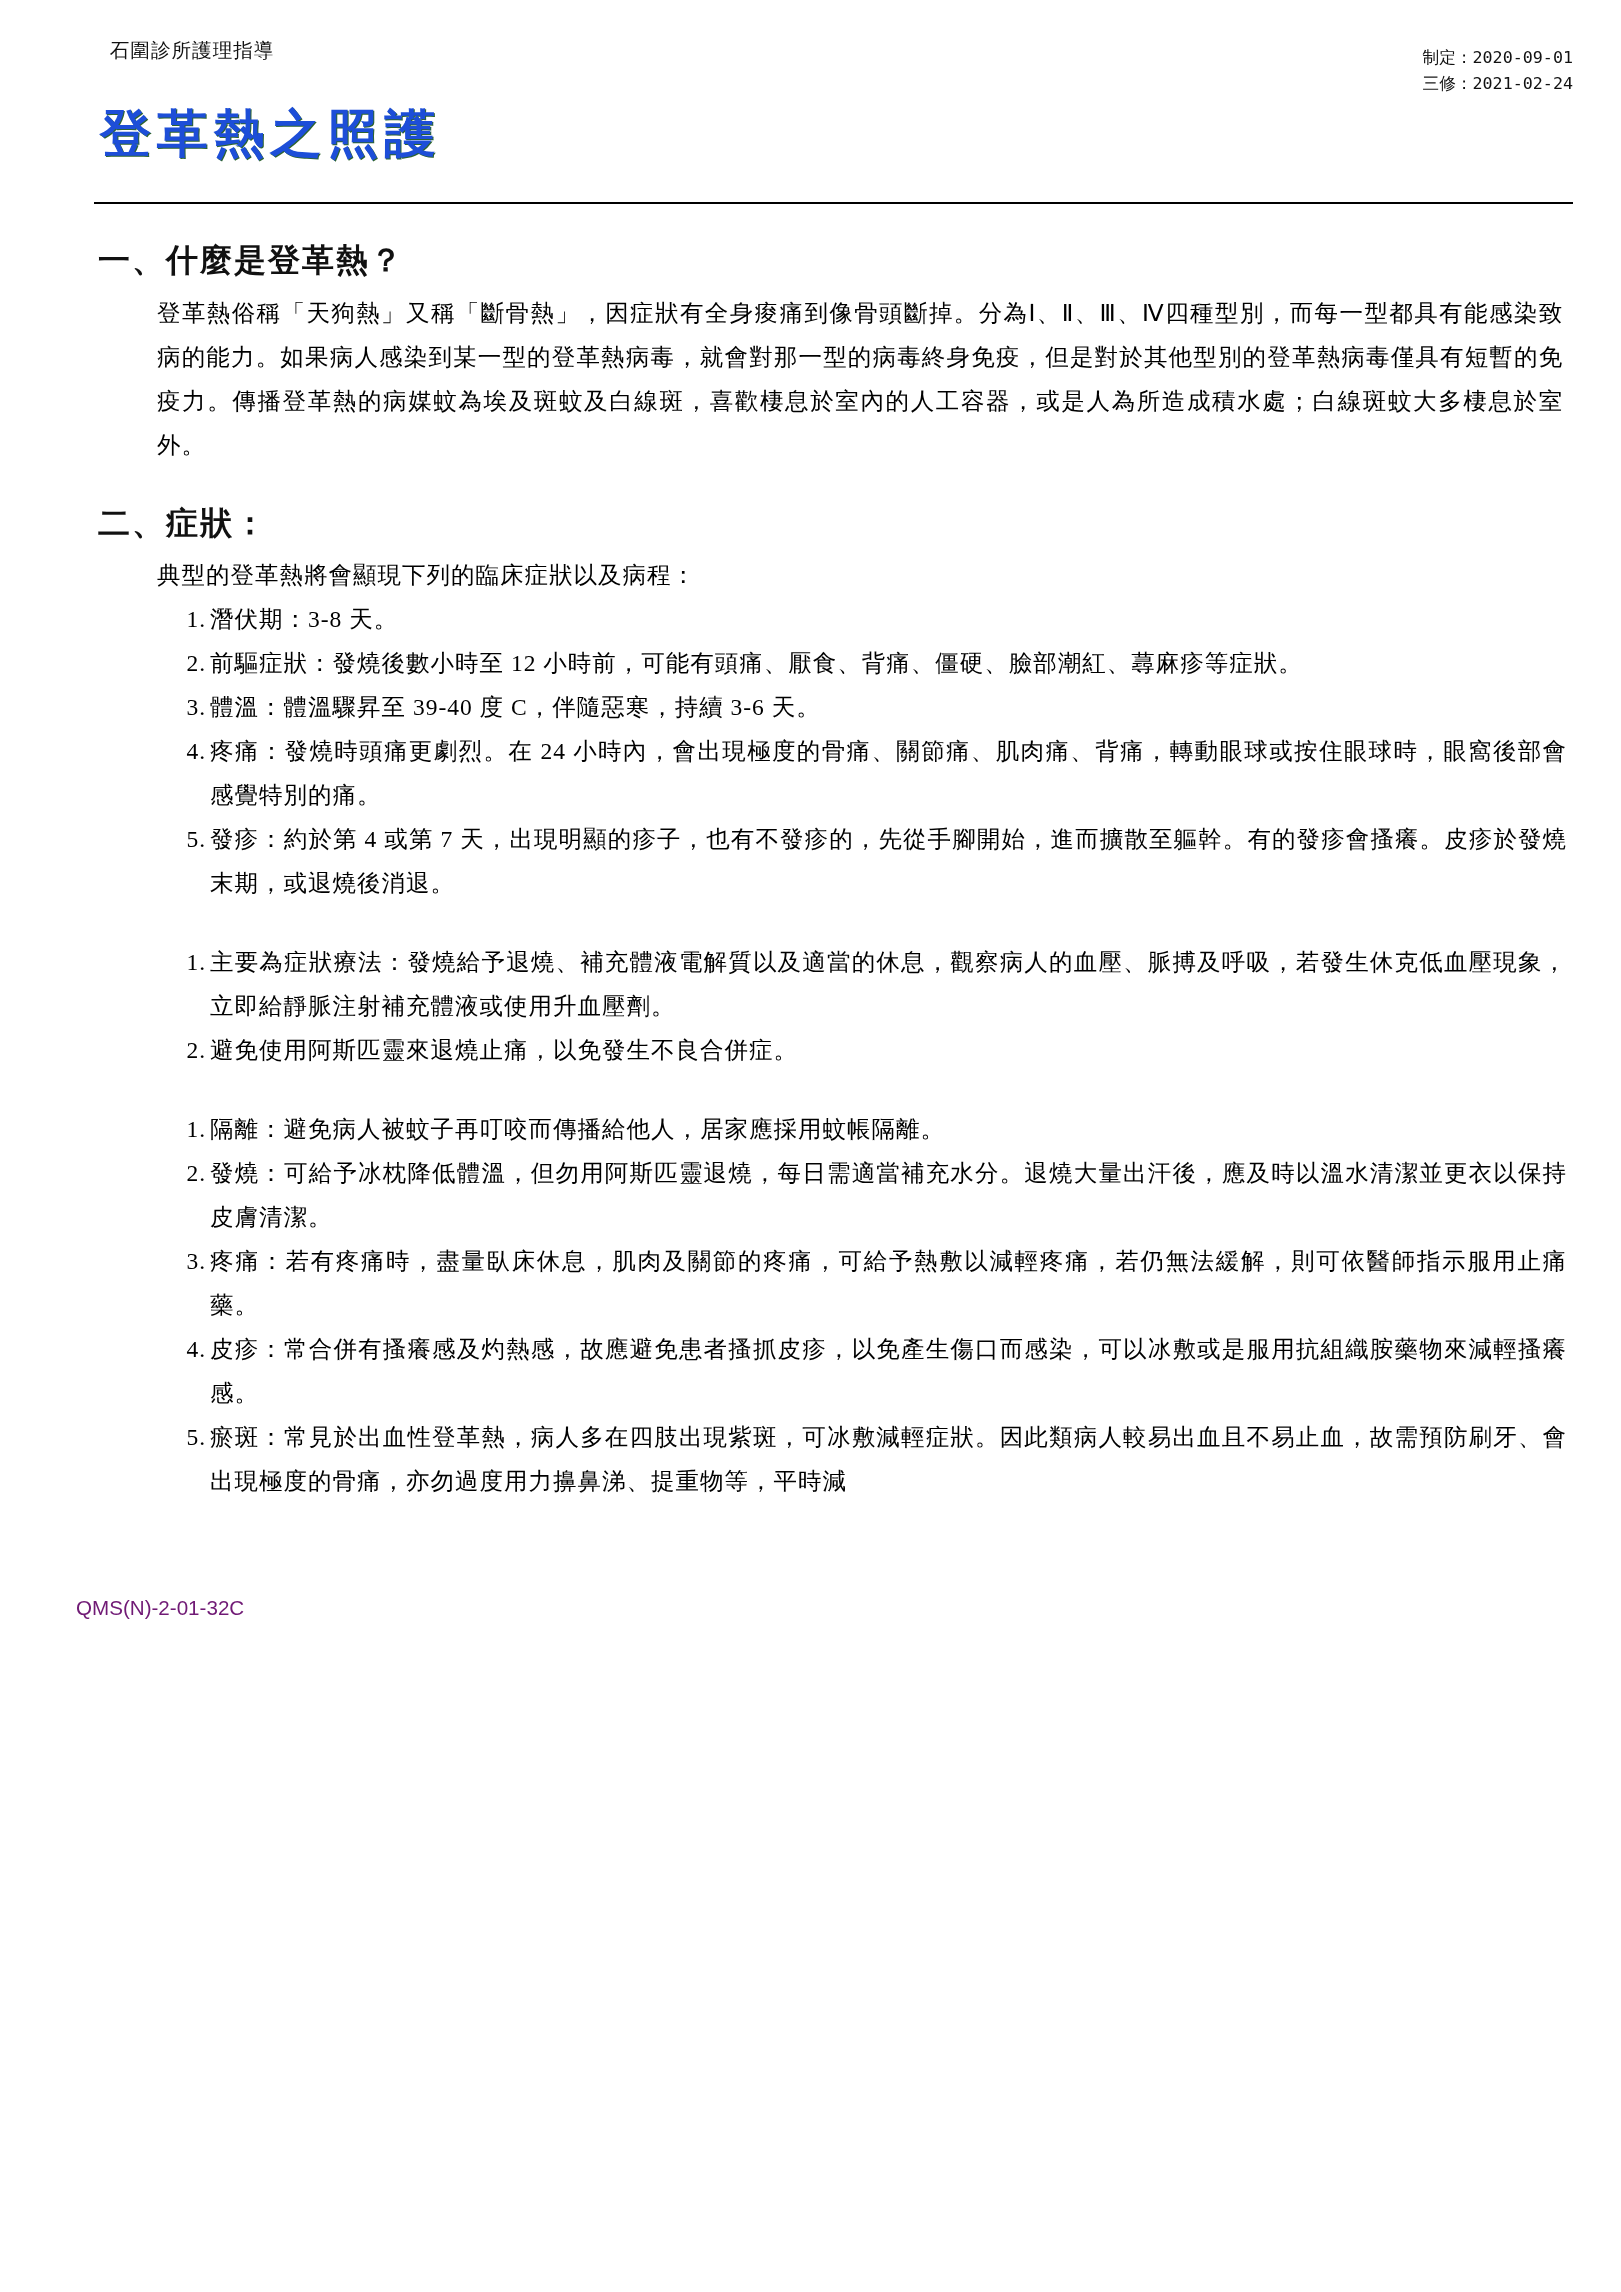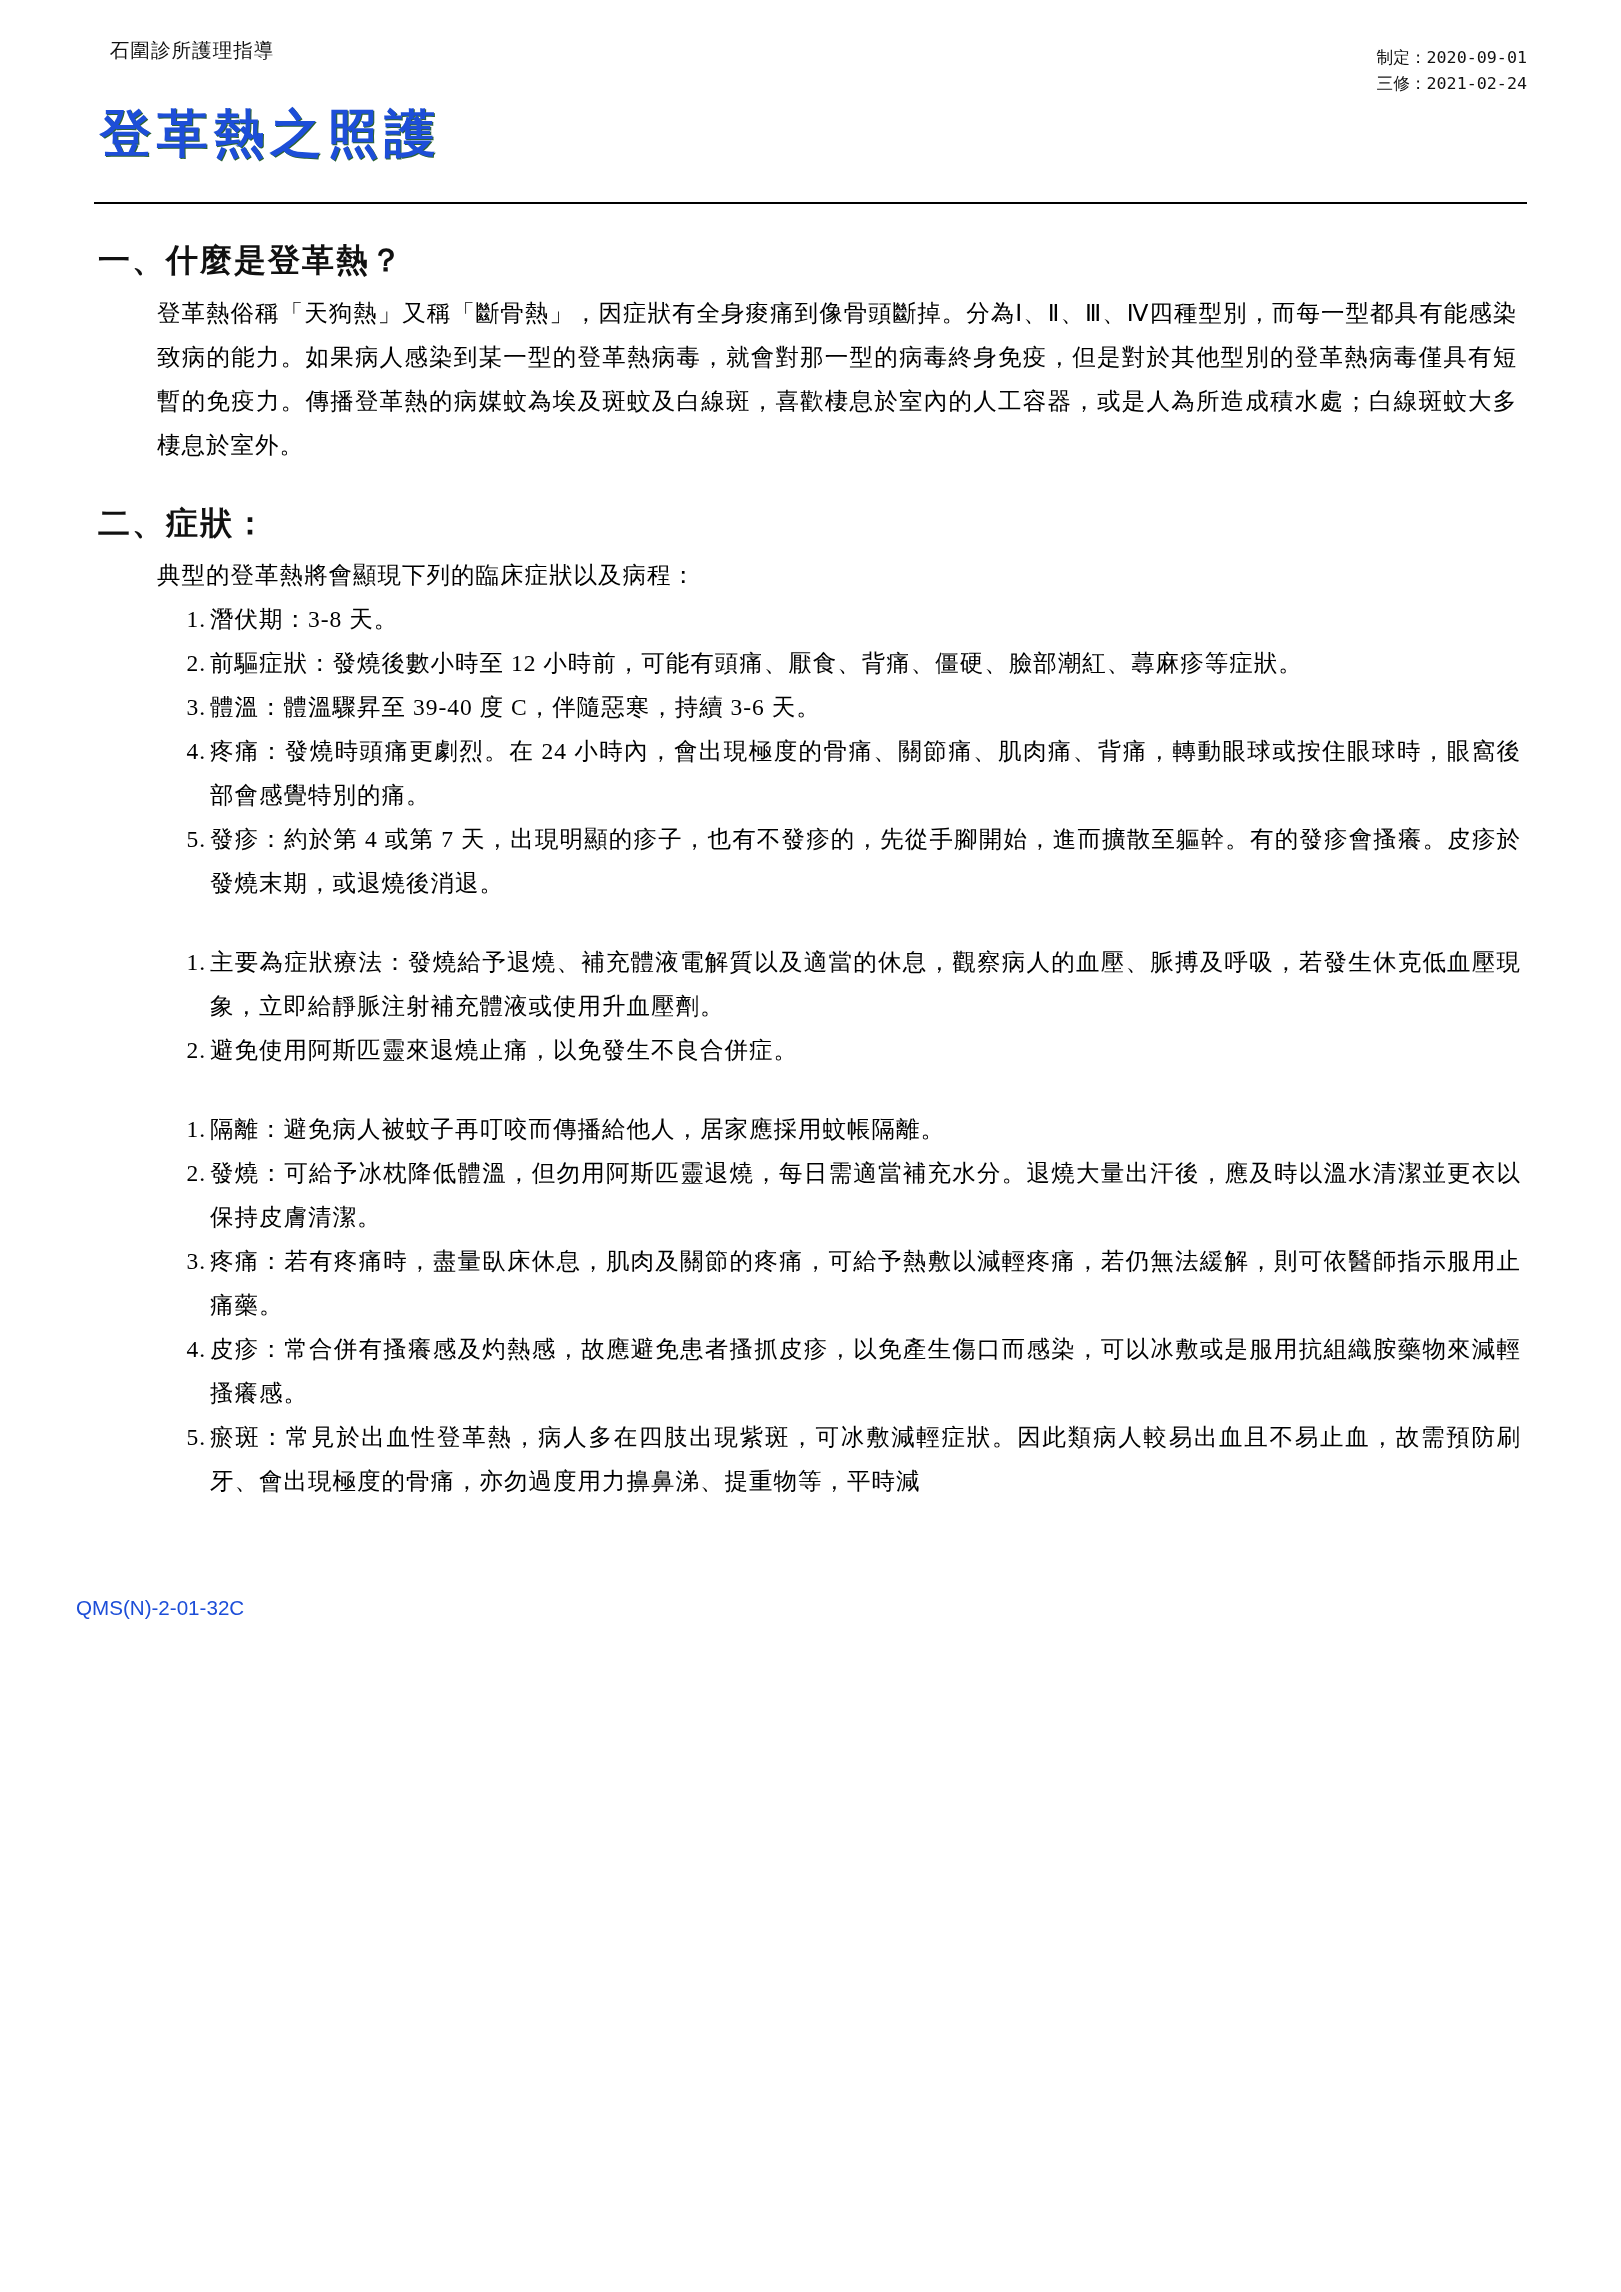--- a/index.html
+++ b/index.html
@@ -9,21 +9,21 @@
   }
   body {
     font-family: "Liberation Serif", serif;
     color: #000000;
   }
   .page {
     position: relative;
     width: 1621px;
     height: 1745px;
     box-sizing: border-box;
-    padding: 33px 94px 0 94px;
+    padding: 33px 48px 0 94px;
     background: #ffffff;
     overflow: hidden;
   }
 
   
   .header-row {
     position: relative;
     height: 57px;
   }
   .header-left {
@@ -116,21 +116,21 @@
   }
   .tight { margin-top: 2px; }
 
   
   .footer {
     position: absolute;
     left: 76px;
     bottom: 125px;
     font-family: "Liberation Sans", sans-serif;
     font-size: 20.6px;
-    color: #1d4ed8;
+    color: #701a75;
     letter-spacing: 0px;
   }
 </style>
 </head>
 <body>
 
 <div class="page">
 
   <div class="header-row">
     <div class="header-left">石圍診所護理指導</div>

